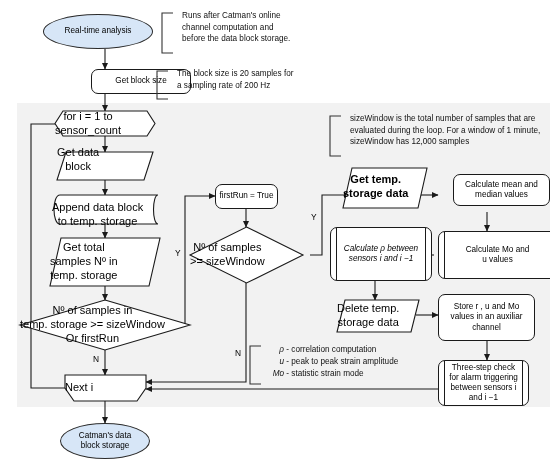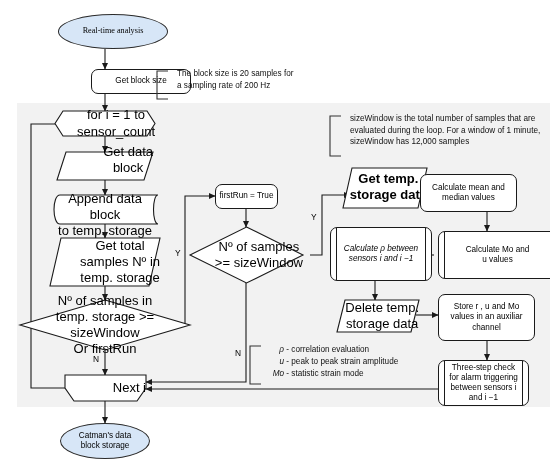--- a/index.html
+++ b/index.html
@@ -38,22 +38,22 @@
   .subroutine::before,.subroutine::after{
     content:"";position:absolute;top:0;bottom:0;width:0;
     border-left:1px solid #1a1a1a;
   }
   .subroutine::before{left:5px;}
   .subroutine::after{right:5px;}
   .shapewrap{position:absolute;z-index:3;}
   .shapewrap svg{position:absolute;left:0;top:0;overflow:visible;}
   .shapelabel{
     position:absolute;left:0;top:0;width:100%;height:100%;
-    display:flex;align-items:center;justify-content:flex-end;
-    text-align:center;font-size:13px;line-height:1.25;color:#000;
+    display:flex;align-items:center;justify-content:flex-start;
+    text-align:center;font-size:11px;line-height:1.25;color:#000;
     pointer-events:none;
   }
   .note{
     position:absolute;z-index:4;
     font-size:8.2px;line-height:1.42;color:#111;
     text-align:left;
   }
   .legend{
     position:absolute;z-index:4;
     font-size:8.2px;line-height:1.45;color:#111;
@@ -116,21 +116,21 @@
       <path d="M487,341 L487,360"></path>
 
       <path d="M442,389 L146,389"></path>
 
       <path d="M105,401 L105,423"></path>
 
       <path d="M65,388 L31,388 L31,124 L66,124"></path>
     </g>
   </svg>
 
-  <div class="node terminator" style="left:58px;top:14px;width:110px;height:35px;font-family:Liberation Serif, serif;">
+  <div class="node terminator" style="left:43px;top:14px;width:110px;height:35px;">
     <span>Real-time analysis</span>
   </div>
 
   <div class="node rrect" style="left:55px;top:69px;width:100px;height:25px;margin-left:36px;">
     <span>Get block size</span>
   </div>
 
   <div class="shapewrap" style="left:55px;top:111px;width:100px;height:25px;">
     <svg width="100" height="25" viewBox="0 0 100 25" preserveAspectRatio="none">
       <path d="M8,0 L92,0 L100,12.5 L92,25 L8,25 L0,12.5 Z" fill="#ffffff" stroke="#1a1a1a" stroke-width="1.1"></path>
@@ -200,21 +200,21 @@
   <div class="shapewrap" style="left:343px;top:168px;width:84px;height:38px;font-weight:bold;">
     <svg width="84" height="40" viewBox="0 0 84 40" preserveAspectRatio="none">
       <path d="M9,0 L84,0 L75,40 L0,40 Z" fill="#ffffff" stroke="#1a1a1a" stroke-width="1.1"></path>
     </svg>
     <div class="shapelabel">
         <span style="white-space:pre-line;">Get temp.
 storage data</span>
       </div>
   </div>
 
-  <div class="node rrect" style="left:420px;top:174px;width:97px;height:38px;">
+  <div class="node rrect" style="left:453px;top:174px;width:97px;height:32px;">
     <span style="white-space:pre-line;">Calculate mean and
 median values</span>
   </div>
 
   <div class="node rrect subroutine" style="left:438px;top:231px;width:119px;height:48px;">
     <span style="white-space:pre-line;">Calculate Mo and
 u values</span>
   </div>
 
   <div class="node rrect subroutine" style="left:330px;top:227px;width:102px;height:54px;">
@@ -257,20 +257,26 @@
   <div class="node terminator" style="left:60px;top:423px;width:90px;height:36px;">
     <span style="white-space:pre-line;">Catman's data
 block storage</span>
   </div>
 
   <div class="brlabel" style="left:175px;top:248px;">Y</div>
   <div class="brlabel" style="left:93px;top:354px;">N</div>
   <div class="brlabel" style="left:311px;top:212px;">Y</div>
   <div class="brlabel" style="left:235px;top:348px;">N</div>
 
+  <div class="note" style="left:160px;top:10px;width:135px;">
+    <svg width="14" height="42" style="position:absolute;left:0;top:2px;">
+      <path d="M13,1 L2,1 L2,41 L13,41" fill="none" stroke="#333" stroke-width="1.1"></path>
+    </svg>
+    <div style="margin-left:22px;">Runs after Catman's online channel computation and before the data block storage.</div>
+  </div>
 
   <div class="note" style="left:155px;top:68px;width:140px;">
     <svg width="14" height="30" style="position:absolute;left:0;top:2px;">
       <path d="M13,1 L2,1 L2,29 L13,29" fill="none" stroke="#333" stroke-width="1.1"></path>
     </svg>
     <div style="margin-left:22px;">The block size is 20 samples for a sampling rate of 200 Hz</div>
   </div>
 
 
   <div class="note" style="left:328px;top:107px;width:225px;margin-top:6px;">
@@ -280,21 +286,21 @@
     <div style="margin-left:22px;">sizeWindow is the total number of samples that are evaluated during the loop. For a window of 1 minute, sizeWindow has 12,000 samples</div>
   </div>
 
   <div class="legend" style="left:248px;top:344px;width:180px;">
     <svg width="14" height="40" style="position:absolute;left:0;top:1px;">
       <path d="M13,1 L2,1 L2,39 L13,39" fill="none" stroke="#333" stroke-width="1.1"></path>
     </svg>
     <div style="margin-left:20px;">
       <div class="row">
         <span class="sym">ρ</span>
-        <span>- correlation evaluation</span>
+        <span>- correlation computation</span>
       </div>
       <div class="row">
         <span class="sym">u</span>
         <span>- peak to peak strain amplitude</span>
       </div>
       <div class="row">
         <span class="sym">Mo</span>
         <span>- statistic strain mode</span>
       </div>
     </div>

